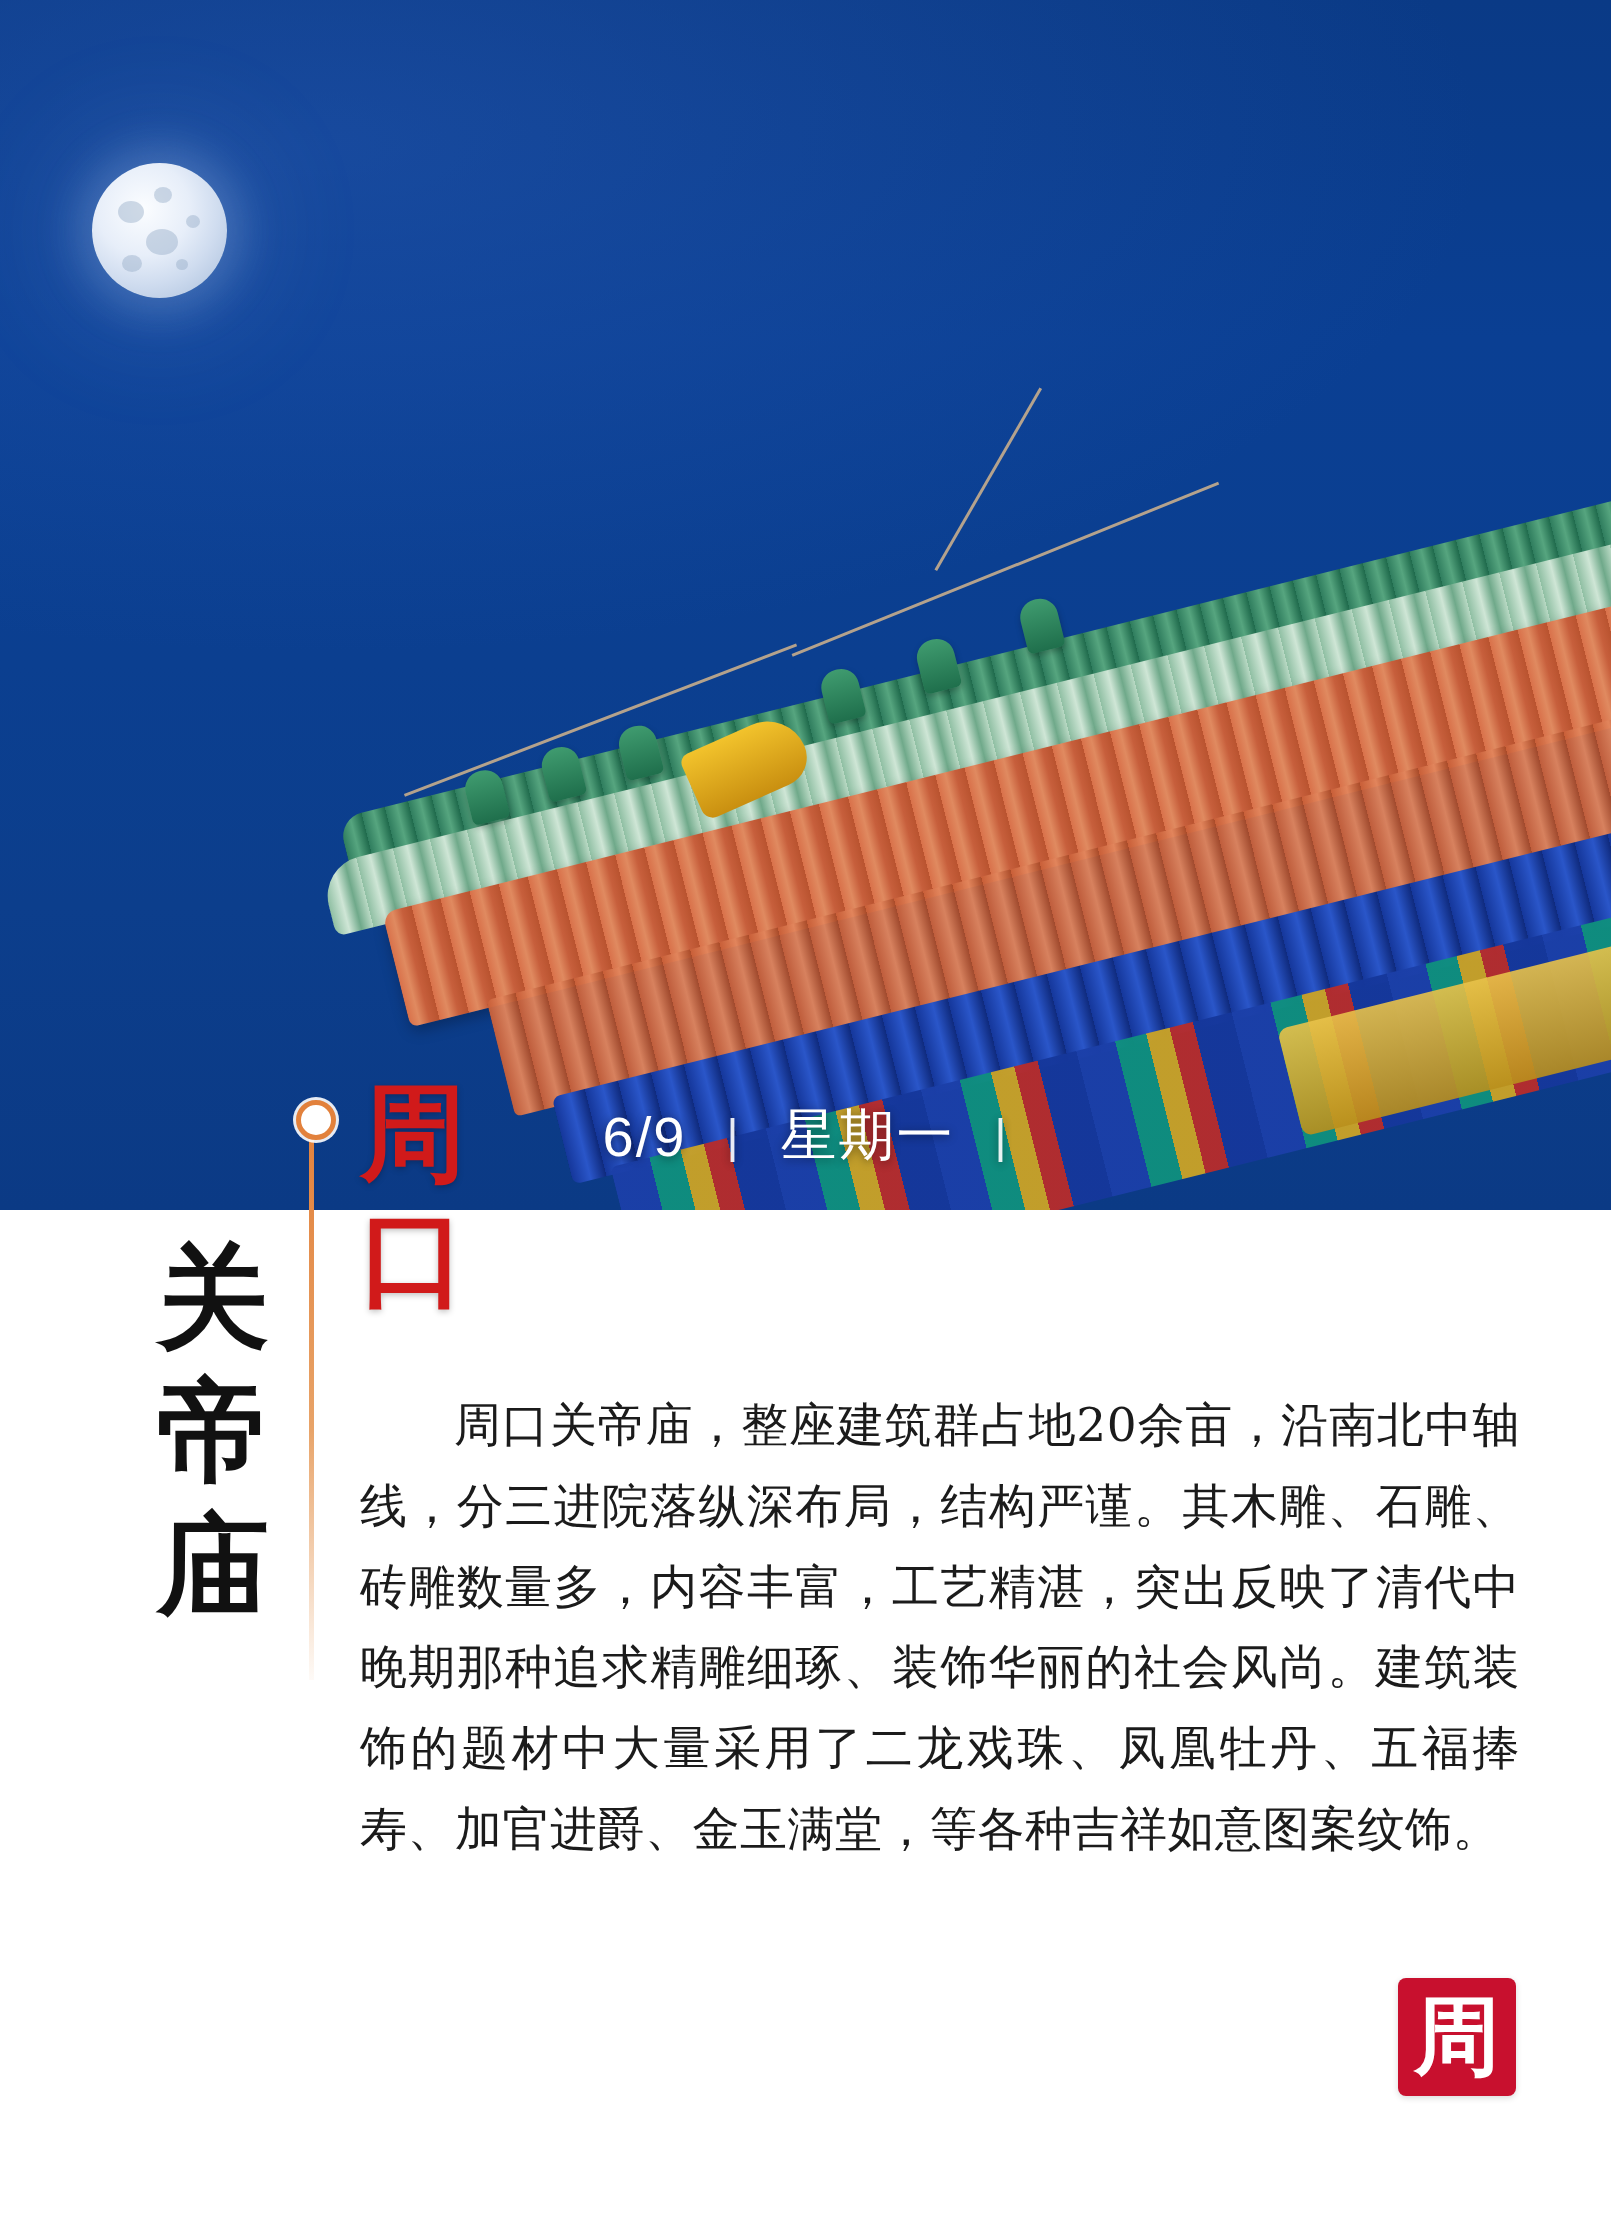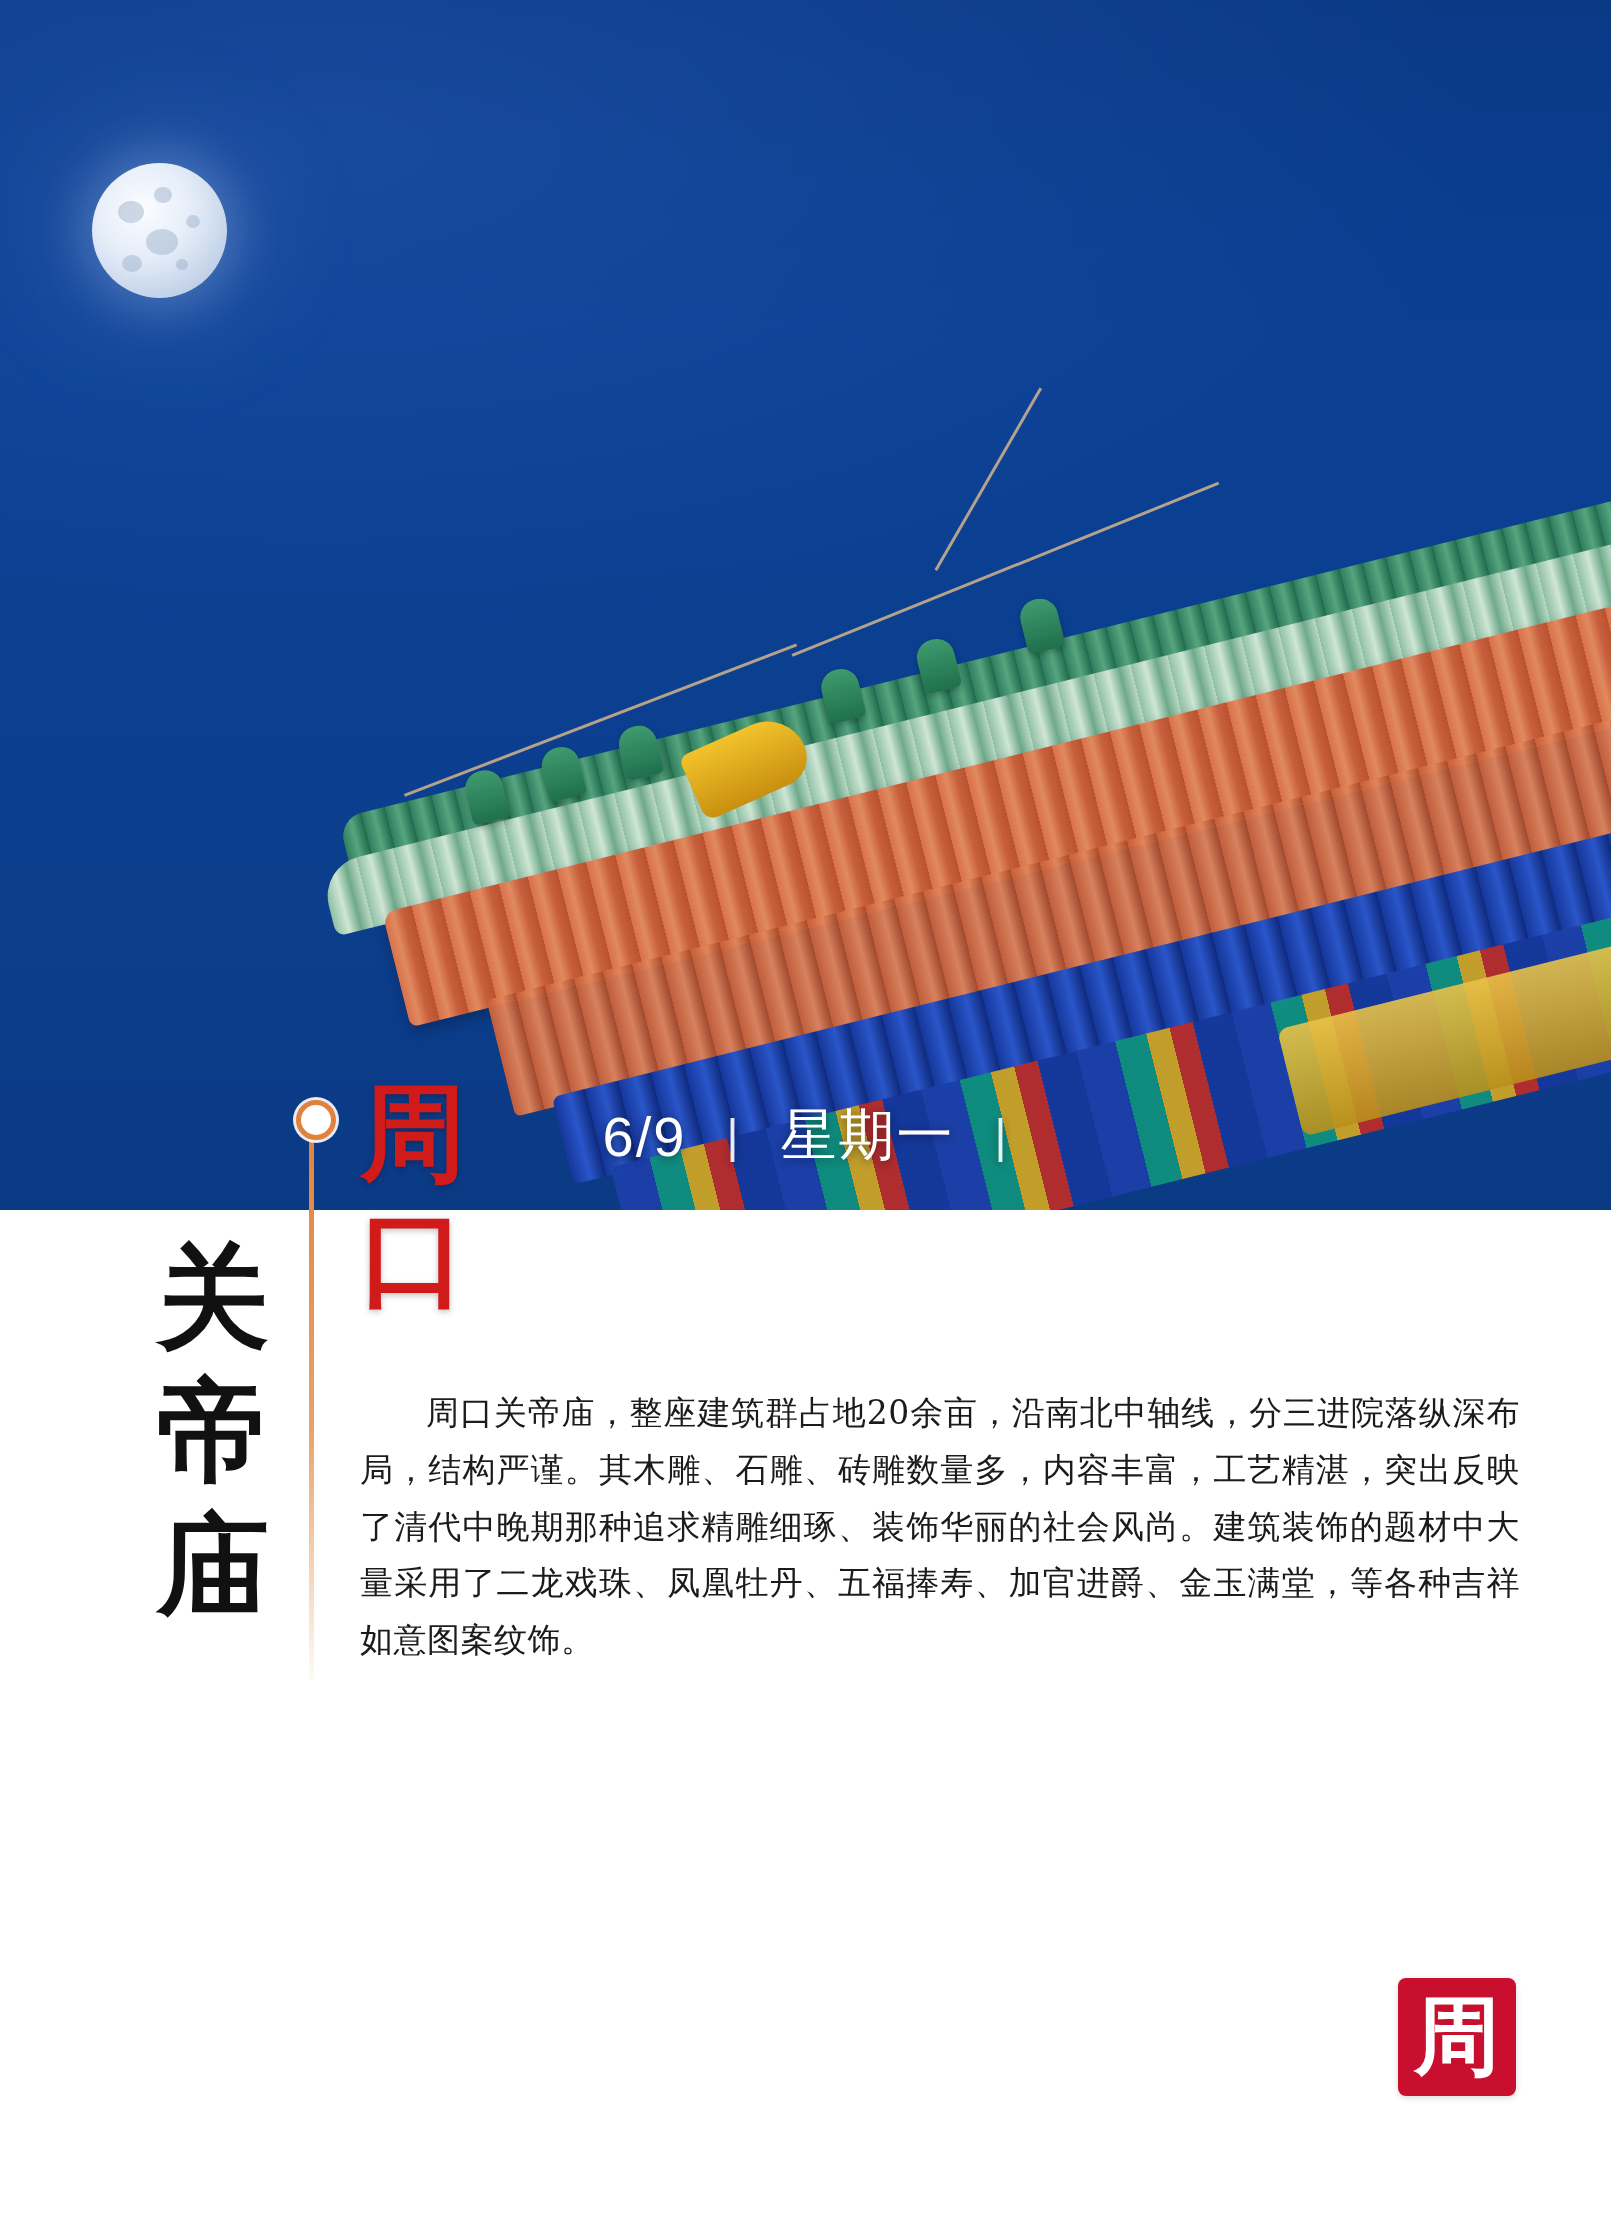--- a/index.html
+++ b/index.html
@@ -243,21 +243,21 @@
   .city span { display: block; }
 
   
   .body-text {
     position: absolute;
     left: 360px;
     top: 1385px;
     width: 1160px;
     color: #1b1b1b;
     font-family: "DejaVu Serif", "Liberation Serif", serif;
-    font-size: 33px;
+    font-size: 47px;
     line-height: 1.72;
     text-align: justify;
     text-indent: 2em;
     letter-spacing: 0.5px;
   }
 
   
   .seal {
     position: absolute;
     left: 1398px;

